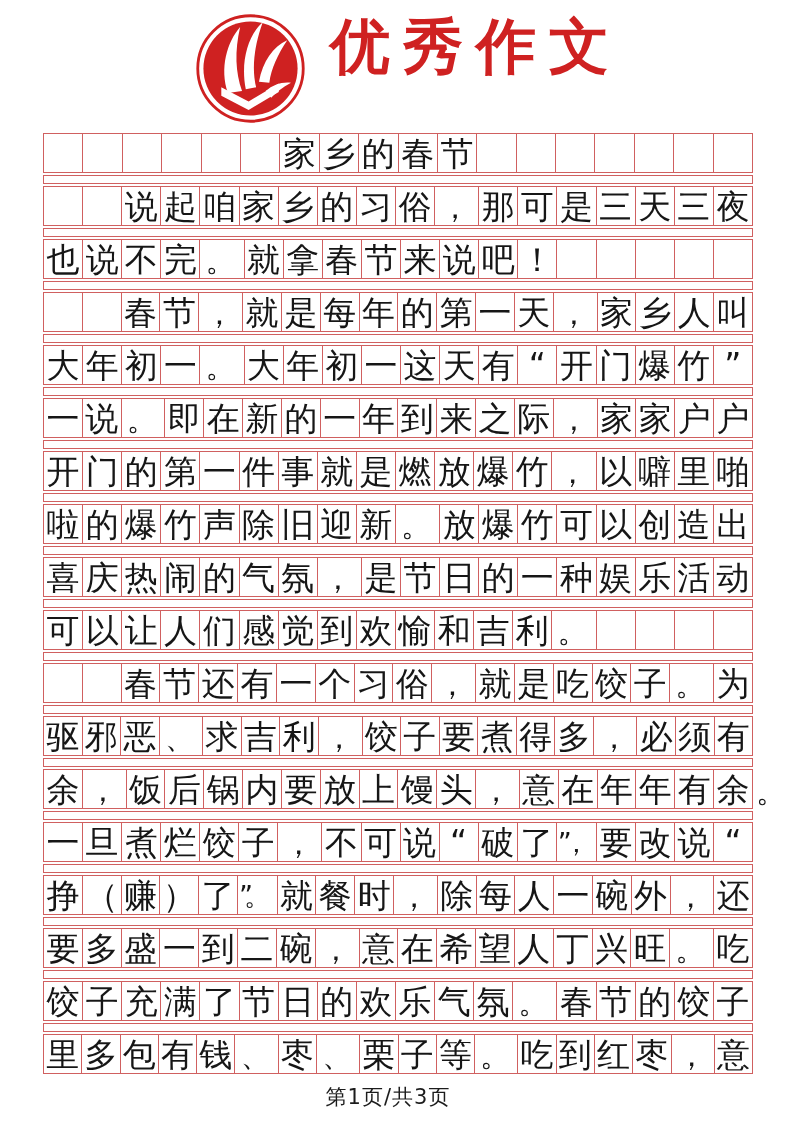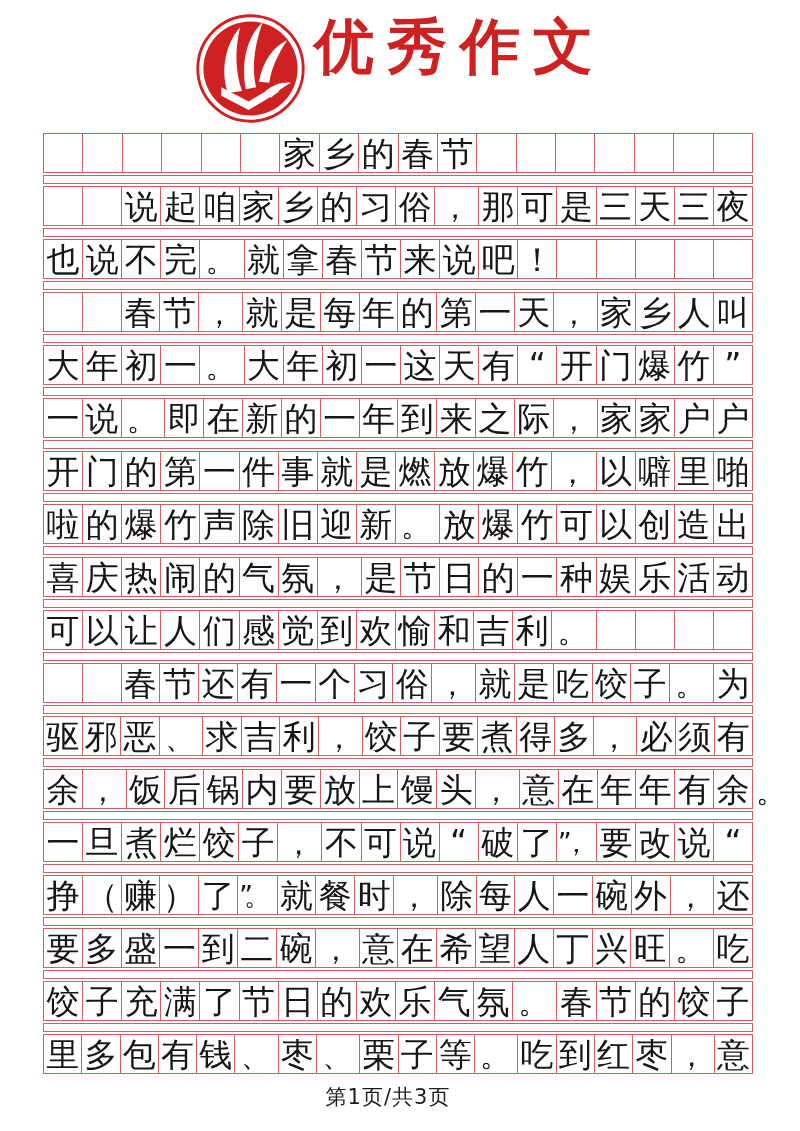--- a/index.html
+++ b/index.html
@@ -15,21 +15,21 @@
     --ink:#161616;
     --brand:#cf2121;
   }
 
   
   .header {
     position:absolute; left:194px; top:12px;
     display:flex; align-items:flex-start;
   }
   .logo { width:113px; height:113px; flex:0 0 auto; }
-  .brand { margin-left:1px; width:300px; display:flex; flex-direction:row; align-items:center; }
+  .brand { margin-left:16px; width:300px; display:flex; flex-direction:column; align-items:center; }
   .brand-cn {
     color:var(--brand);
     font-size:60px; font-weight:bold;
     letter-spacing:13px; line-height:1.15;
     white-space:nowrap;
     text-indent:6px;
   }
   .brand-en {
     font-family:"Liberation Serif", serif;
     color:var(--brand);

